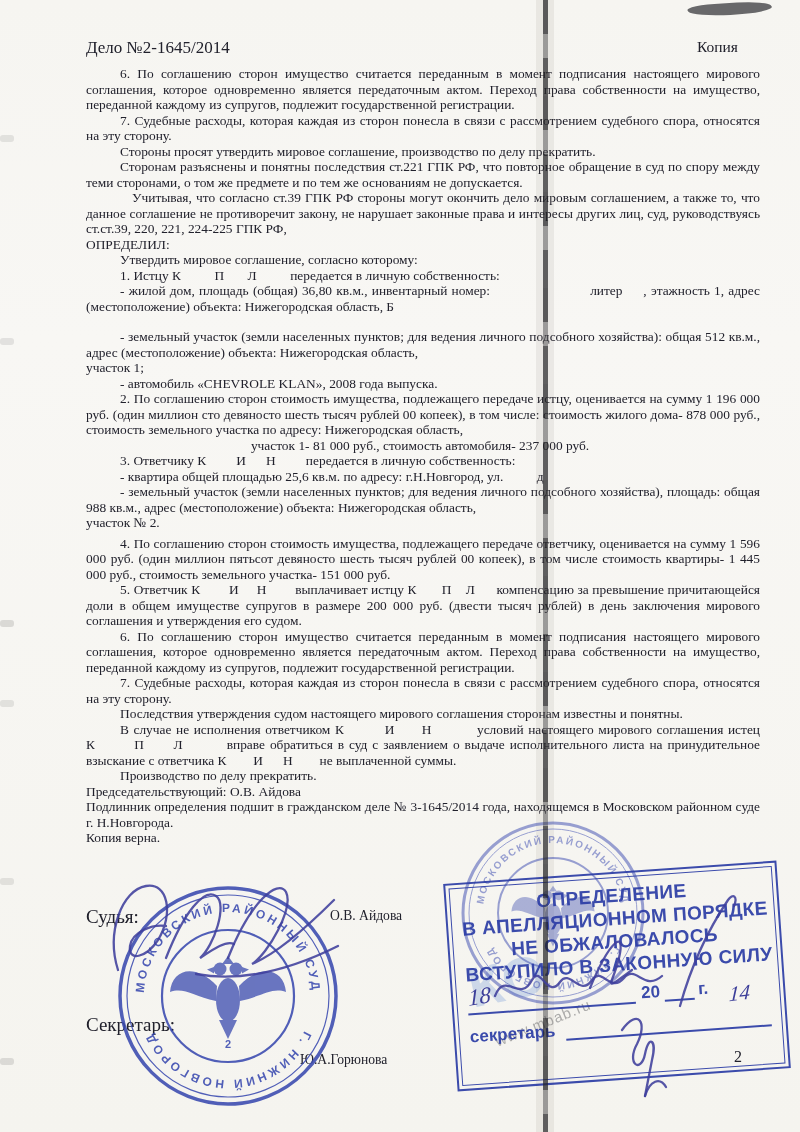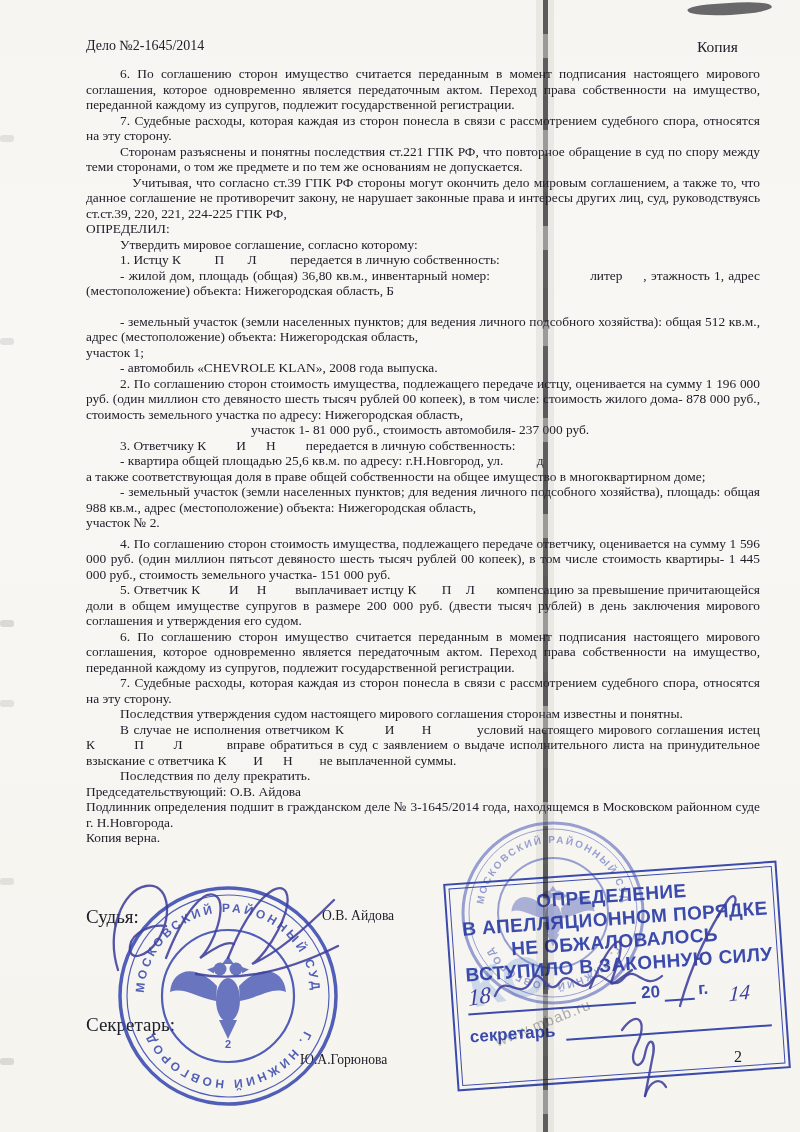--- a/index.html
+++ b/index.html
@@ -4,21 +4,21 @@
 <style>
   html,body{margin:0;padding:0;background:#e8e6e2;}
   .page{
     position:relative;width:800px;height:1132px;margin:0 auto;
     background:linear-gradient(180deg,#f6f5f1 0%,#f8f7f4 30%,#f5f4ef 100%);
     overflow:hidden;
     font-family:"Liberation Serif", serif;
     color:#21212c;
   }
   
-  .hdr-case{position:absolute;left:86px;top:38px;font-size:14px;}
+  .hdr-case{position:absolute;left:86px;top:38px;font-size:17px;}
   .hdr-copy{position:absolute;right:62px;top:38px;font-size:15.5px;}
   
   .doc{
     position:absolute;left:86px;top:66px;width:674px;
     font-size:13.4px;line-height:15.5px;text-align:justify;
   }
   .doc p{margin:0;}
   .ind{text-indent:34px;}
   .ind2{text-indent:46px;}
   .noind{text-indent:0;}
@@ -89,50 +89,50 @@
   <div class="edge-mark" style="top:700px"></div>
   <div class="edge-mark" style="top:878px"></div>
   <div class="edge-mark" style="top:1058px;opacity:.13"></div>
 
   <div class="hdr-case">Дело №2-1645/2014</div>
   <div class="hdr-copy">Копия</div>
 
   <div class="doc">
     <p class="ind">6. По соглашению сторон имущество считается переданным в момент подписания настоящего мирового соглашения, которое одновременно является передаточным актом. Переход права собственности на имущество, переданной каждому из супругов, подлежит государственной регистрации.</p>
     <p class="ind">7. Судебные расходы, которая каждая из сторон понесла в связи с рассмотрением судебного спора, относятся на эту сторону.</p>
+    <p class="ind">Стороны просят утвердить мировое соглашение, производство по делу прекратить.</p>
     <p class="ind">Сторонам разъяснены и понятны последствия ст.221 ГПК РФ, что повторное обращение в суд по спору между теми сторонами, о том же предмете и по тем же основаниям не допускается.</p>
     <p class="ind2">Учитывая, что согласно ст.39 ГПК РФ стороны могут окончить дело мировым соглашением, а также то, что данное соглашение не противоречит закону, не нарушает законные права и интересы других лиц, суд, руководствуясь ст.ст.39, 220, 221, 224-225 ГПК РФ,</p>
     <p class="center">ОПРЕДЕЛИЛ:</p>
     <p class="ind">Утвердить мировое соглашение, согласно которому:</p>
     <p class="ind">1. Истцу К&nbsp;&nbsp;&nbsp;&nbsp;&nbsp;&nbsp;&nbsp;&nbsp;&nbsp;&nbsp;П&nbsp;&nbsp;&nbsp;&nbsp;&nbsp;&nbsp;&nbsp;Л&nbsp;&nbsp;&nbsp;&nbsp;&nbsp;&nbsp;&nbsp;&nbsp;&nbsp;&nbsp;передается в личную собственность:</p>
     <p class="ind">- жилой дом, площадь (общая) 36,80 кв.м., инвентарный номер:&nbsp;&nbsp;&nbsp;&nbsp;&nbsp;&nbsp;&nbsp;&nbsp;&nbsp;&nbsp;&nbsp;&nbsp;&nbsp;&nbsp;&nbsp;&nbsp;&nbsp;&nbsp;&nbsp;&nbsp;&nbsp;&nbsp;&nbsp;&nbsp;литер&nbsp;&nbsp;&nbsp;&nbsp;&nbsp;, этажность 1, адрес (местоположение) объекта: Нижегородская область, Б</p>
     <p class="ind gap-top">- земельный участок (земли населенных пунктов; для ведения личного подсобного хозяйства): общая 512 кв.м., адрес (местоположение) объекта: Нижегородская область,</p>
     <p class="center">участок 1;</p>
     <p class="ind">- автомобиль «CHEVROLE KLAN», 2008 года выпуска.</p>
     <p class="ind">2. По соглашению сторон стоимость имущества, подлежащего передаче истцу, оценивается на сумму 1 196 000 руб. (один миллион сто девяносто шесть тысяч рублей 00 копеек), в том числе: стоимость жилого дома- 878 000 руб., стоимость земельного участка по адресу: Нижегородская область,</p>
     <p class="right">участок 1- 81 000 руб., стоимость автомобиля- 237 000 руб.</p>
     <p class="ind">3. Ответчику К&nbsp;&nbsp;&nbsp;&nbsp;&nbsp;&nbsp;&nbsp;&nbsp;&nbsp;И&nbsp;&nbsp;&nbsp;&nbsp;&nbsp;&nbsp;Н&nbsp;&nbsp;&nbsp;&nbsp;&nbsp;&nbsp;&nbsp;&nbsp;&nbsp;передается в личную собственность:</p>
     <p class="ind">- квартира общей площадью 25,6 кв.м. по адресу: г.Н.Новгород, ул.&nbsp;&nbsp;&nbsp;&nbsp;&nbsp;&nbsp;&nbsp;&nbsp;&nbsp;&nbsp;д</p>
-    <p class="noind">а также соответствующая доля в праве общей собственности на общее имущество в многоквартирном доме;</p>
     <p class="ind">- земельный участок (земли населенных пунктов; для ведения личного подсобного хозяйства), площадь: общая 988 кв.м., адрес (местоположение) объекта: Нижегородская область,</p>
     <p class="center">участок № 2.</p>
     <p class="ind gap-top-sm">4. По соглашению сторон стоимость имущества, подлежащего передаче ответчику, оценивается на сумму 1 596 000 руб. (один миллион пятьсот девяносто шесть тысяч рублей 00 копеек), в том числе стоимость квартиры- 1 445 000 руб., стоимость земельного участка- 151 000 руб.</p>
     <p class="ind">5. Ответчик К&nbsp;&nbsp;&nbsp;&nbsp;&nbsp;&nbsp;&nbsp;&nbsp;И&nbsp;&nbsp;&nbsp;&nbsp;&nbsp;Н&nbsp;&nbsp;&nbsp;&nbsp;&nbsp;&nbsp;&nbsp;&nbsp;выплачивает истцу К&nbsp;&nbsp;&nbsp;&nbsp;&nbsp;&nbsp;&nbsp;П&nbsp;&nbsp;&nbsp;&nbsp;Л&nbsp;&nbsp;&nbsp;&nbsp;&nbsp;&nbsp;компенсацию за превышение причитающейся доли в общем имуществе супругов в размере 200 000 руб. (двести тысяч рублей) в день заключения мирового соглашения и утверждения его судом.</p>
     <p class="ind">6. По соглашению сторон имущество считается переданным в момент подписания настоящего мирового соглашения, которое одновременно является передаточным актом. Переход права собственности на имущество, переданной каждому из супругов, подлежит государственной регистрации.</p>
     <p class="ind">7. Судебные расходы, которая каждая из сторон понесла в связи с рассмотрением судебного спора, относятся на эту сторону.</p>
     <p class="ind">Последствия утверждения судом настоящего мирового соглашения сторонам известны и понятны.</p>
     <p class="ind">В случае не исполнения ответчиком К&nbsp;&nbsp;&nbsp;&nbsp;&nbsp;&nbsp;&nbsp;&nbsp;&nbsp;И&nbsp;&nbsp;&nbsp;&nbsp;&nbsp;&nbsp;Н&nbsp;&nbsp;&nbsp;&nbsp;&nbsp;&nbsp;&nbsp;&nbsp;&nbsp;&nbsp;условий настоящего мирового соглашения истец К&nbsp;&nbsp;&nbsp;&nbsp;&nbsp;&nbsp;&nbsp;&nbsp;П&nbsp;&nbsp;&nbsp;&nbsp;&nbsp;&nbsp;Л&nbsp;&nbsp;&nbsp;&nbsp;&nbsp;&nbsp;&nbsp;&nbsp;&nbsp;вправе обратиться в суд с заявлением о выдаче исполнительного листа на принудительное взыскание с ответчика К&nbsp;&nbsp;&nbsp;&nbsp;&nbsp;&nbsp;&nbsp;&nbsp;И&nbsp;&nbsp;&nbsp;&nbsp;&nbsp;&nbsp;Н&nbsp;&nbsp;&nbsp;&nbsp;&nbsp;&nbsp;&nbsp;&nbsp;не выплаченной суммы.</p>
-    <p class="ind">Последствия по делу прекратить.</p>
+    <p class="ind">Производство по делу прекратить.</p>
     <p class="noind">Председательствующий: О.В. Айдова</p>
     <p class="noind">Подлинник определения подшит в гражданском деле № 3-1645/2014 года, находящемся в Московском районном суде г. Н.Новгорода.</p>
     <p class="noind">Копия верна.</p>
   </div>
 
   <div class="sig-label" style="left:86px;top:906px">Судья:</div>
-  <div class="sig-name" style="left:322px;top:908px">О.В. Айдова</div>
+  <div class="sig-name" style="left:330px;top:908px">О.В. Айдова</div>
   <div class="sig-label" style="left:86px;top:1014px">Секретарь:</div>
   <div class="sig-name" style="left:300px;top:1052px">Ю.А.Горюнова</div>
 
   <svg class="seal" style="left:458px;top:818px;opacity:.5" width="190" height="190" viewBox="-95 -95 190 190">
     <g fill="none" stroke="#3a4ab0">
       <circle r="90" stroke-width="3"></circle>
       <circle r="84" stroke-width="1"></circle>
       <circle r="55" stroke-width="2"></circle>
     </g>
     <defs>

